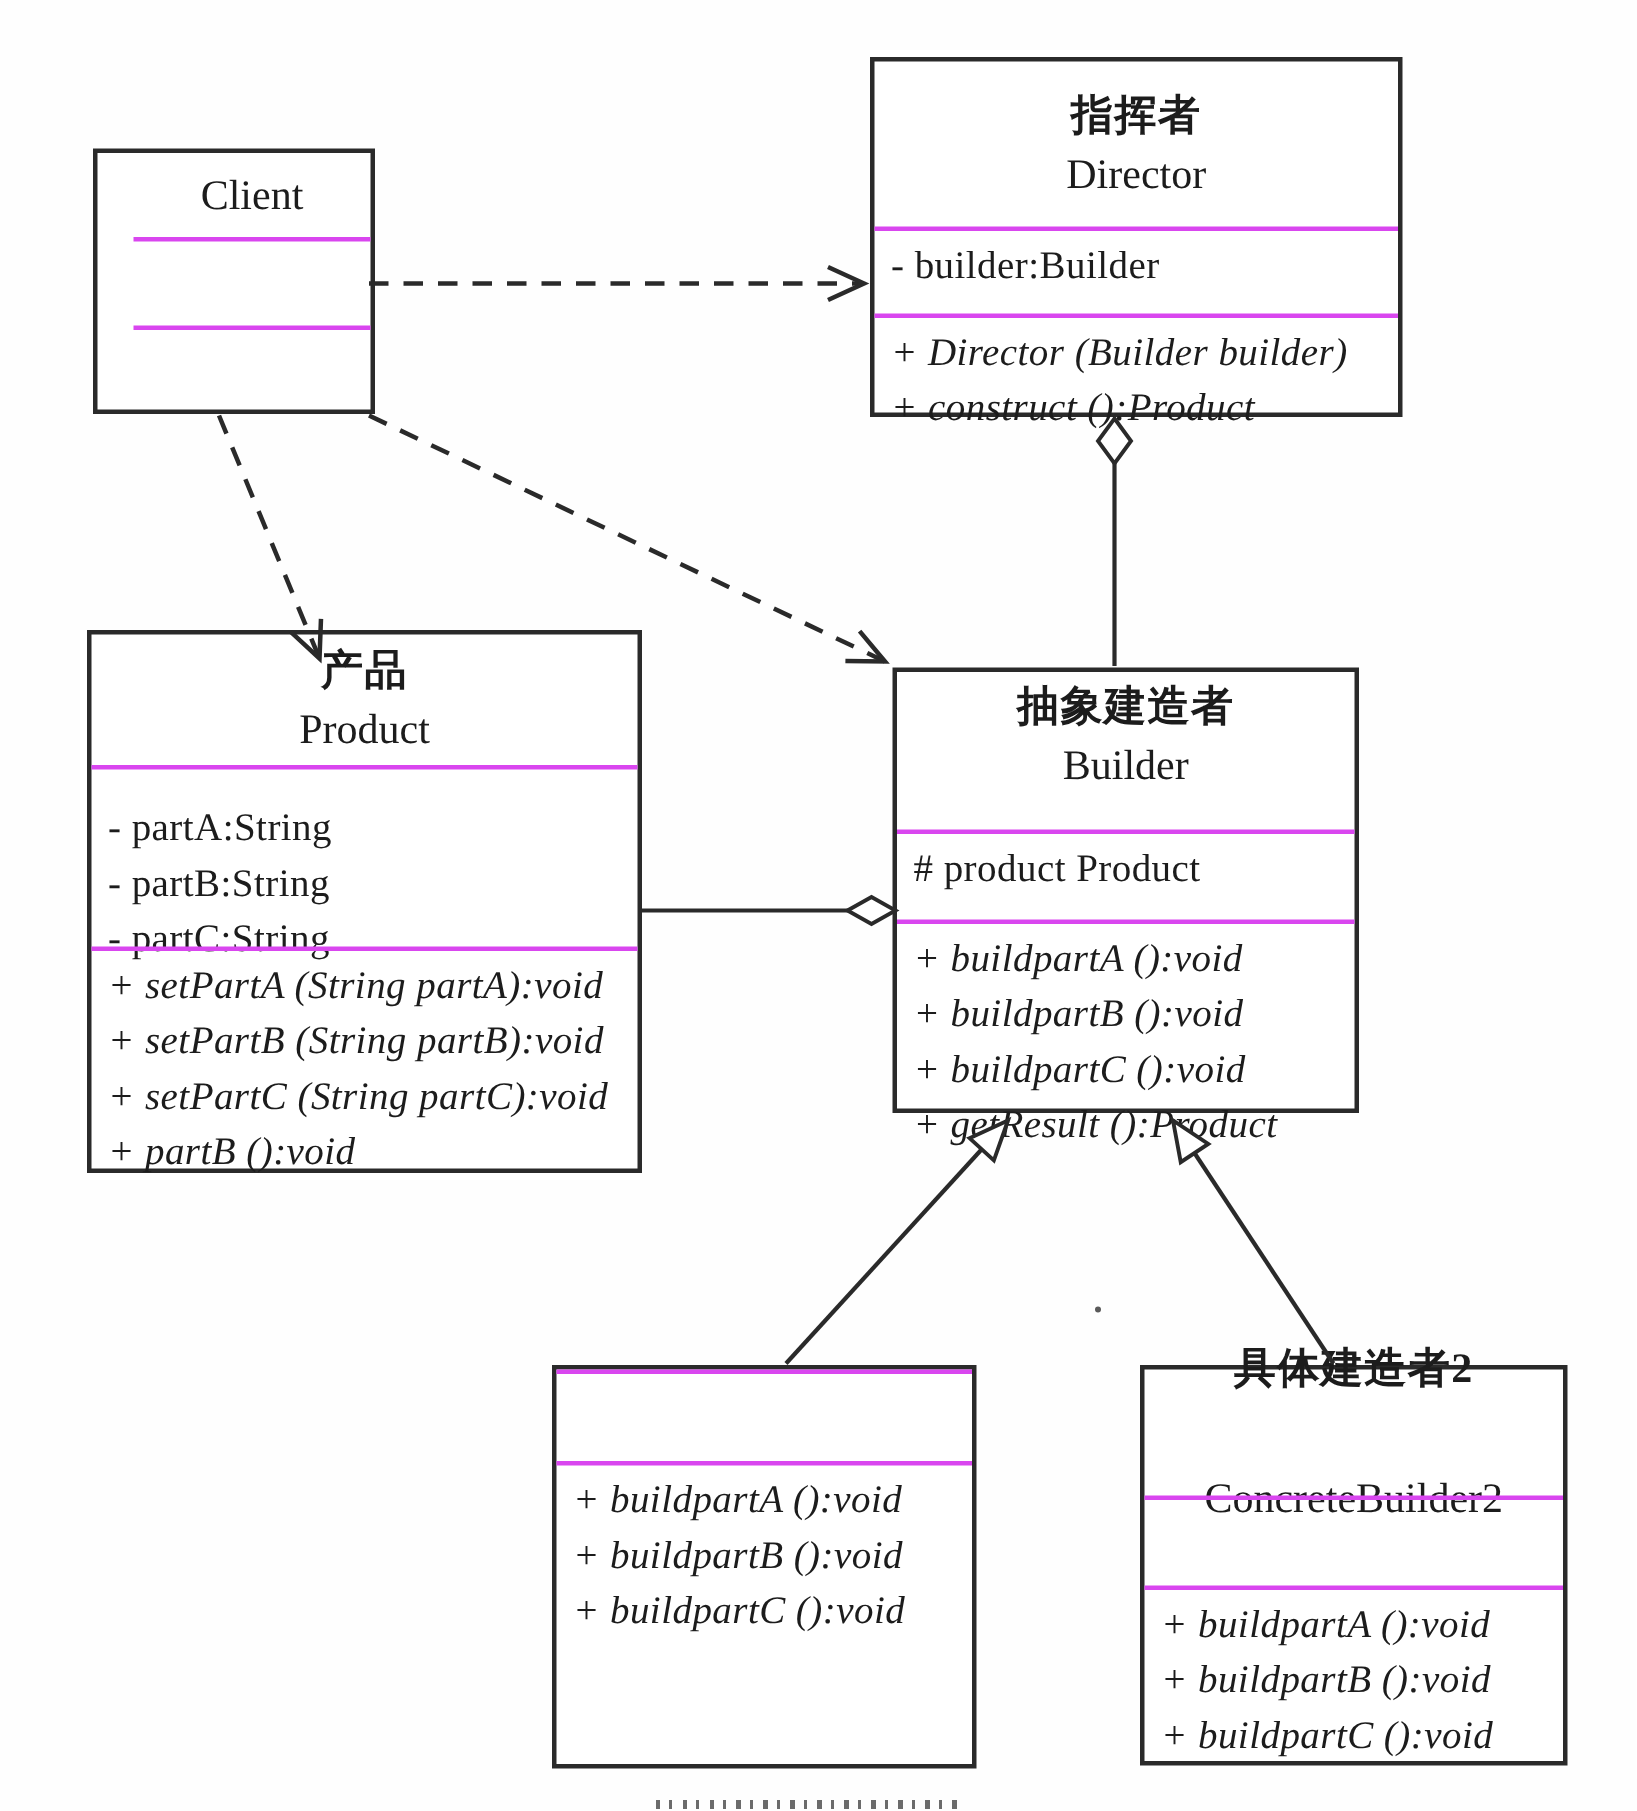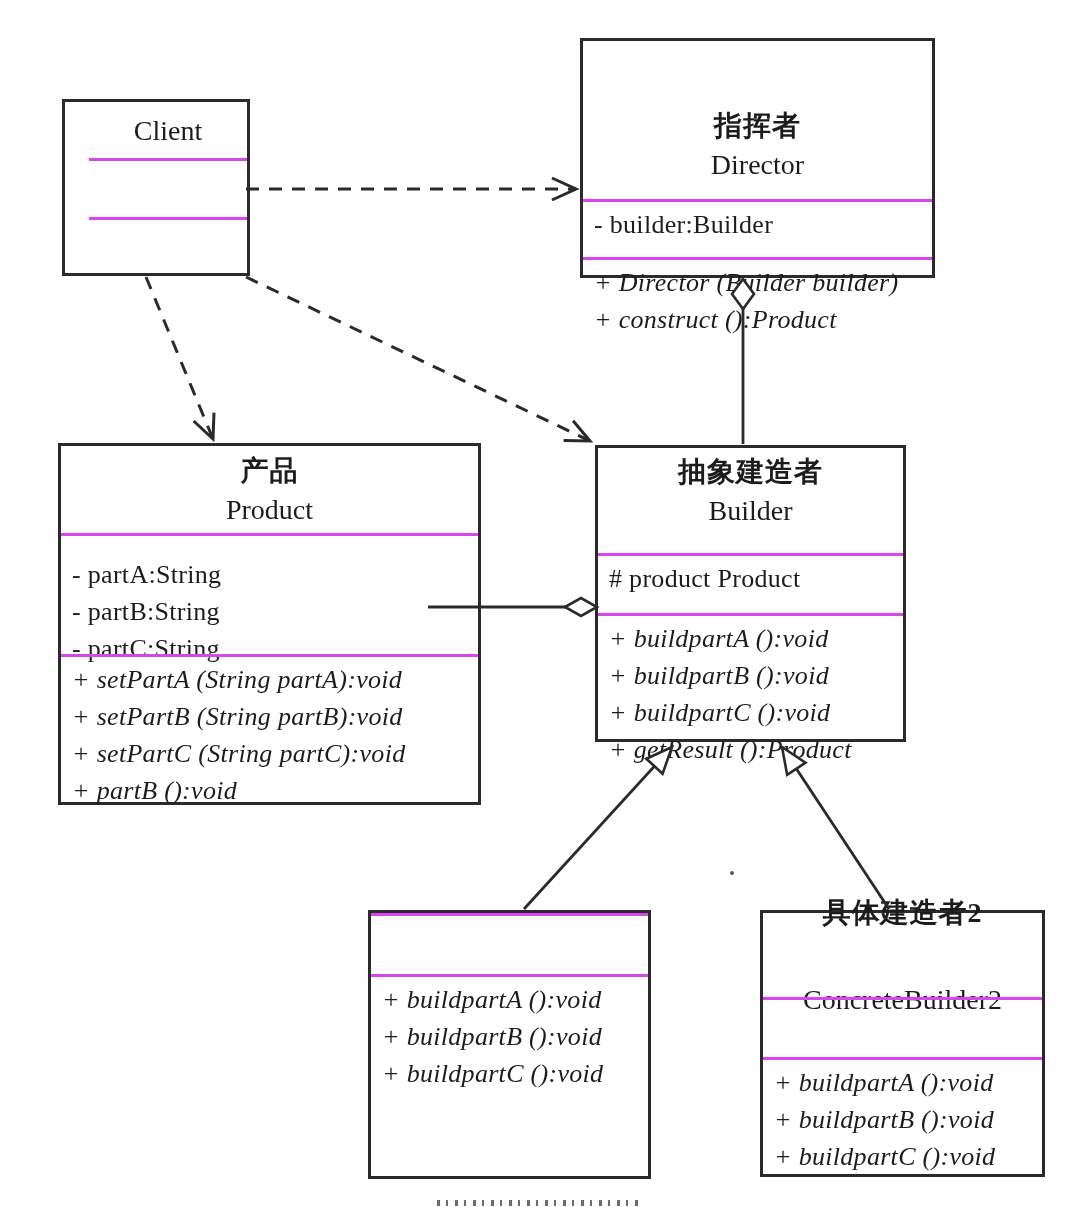--- a/index.html
+++ b/index.html
@@ -68,34 +68,34 @@
 
   <div class="uml-class" style="left:62px;top:99px;width:188px;height:177px;padding-left:24px;">
     <div class="uml-title" style="height:56px;">
       <div class="en">Client</div>
     </div>
     <div class="uml-comp" style="height:59px;"></div>
     <div class="uml-comp last"></div>
   </div>
 
   <div class="uml-class" style="left:580px;top:38px;width:355px;height:240px;">
-    <div class="uml-title" style="height:110px;margin-top:48px;">
+    <div class="uml-title" style="height:110px;">
       <div class="cn">指挥者</div>
       <div class="en">Director</div>
     </div>
     <div class="uml-comp" style="height:58px;">
       <div class="member">- builder:Builder</div>
     </div>
     <div class="uml-comp last">
       <div class="member">+ Director (Builder builder)</div>
       <div class="member">+ construct ():Product</div>
     </div>
   </div>
 
-  <div class="uml-class" style="left:58px;top:443px;width:423px;height:362px;">
+  <div class="uml-class" style="left:58px;top:420px;width:370px;height:362px;">
     <div class="uml-title" style="height:87px;">
       <div class="cn">产品</div>
       <div class="en">Product</div>
     </div>
     <div class="uml-comp" style="height:121px;padding-top:20px;">
       <div class="member">- partA:String</div>
       <div class="member">- partB:String</div>
       <div class="member">- partC:String</div>
     </div>
     <div class="uml-comp last">

